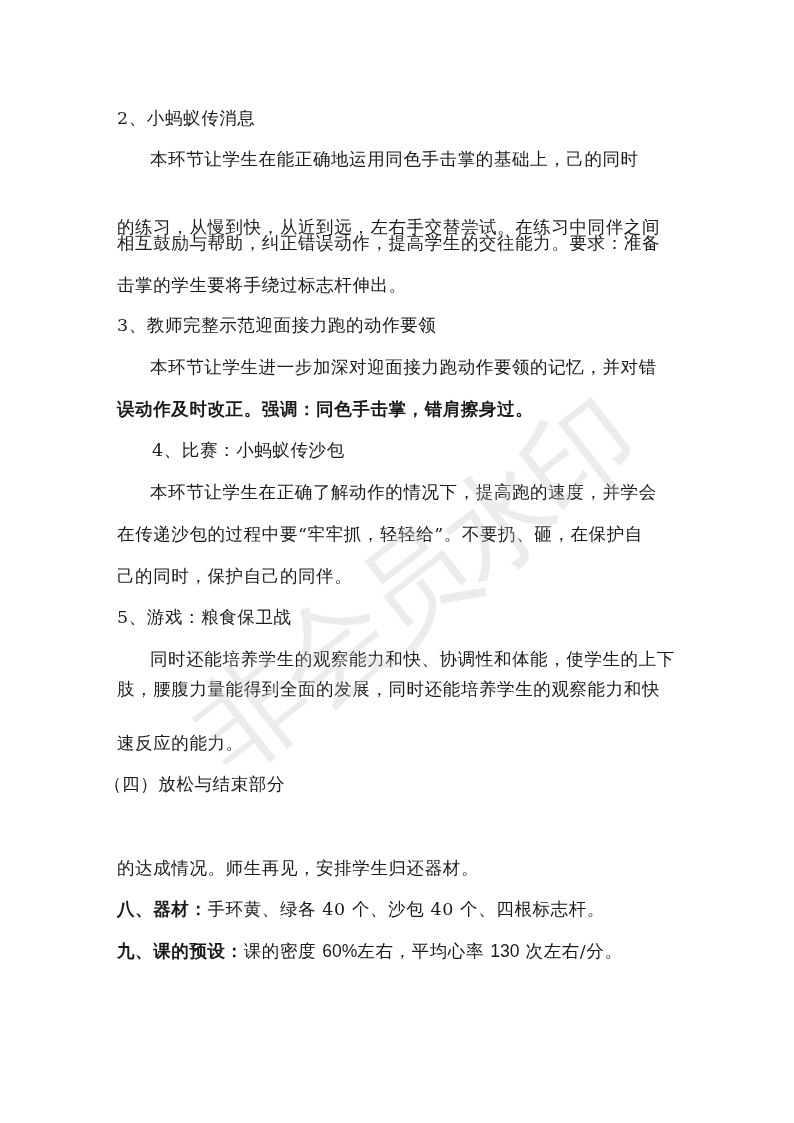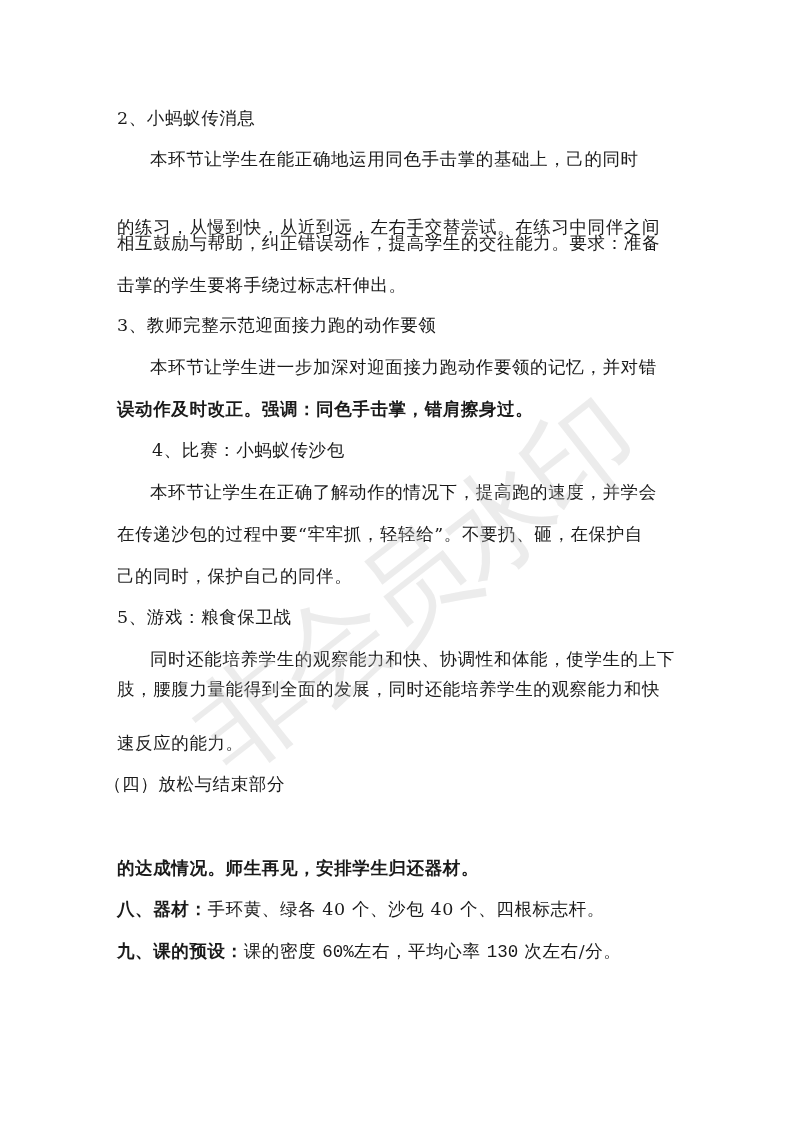--- a/index.html
+++ b/index.html
@@ -30,21 +30,21 @@
       white-space: nowrap;
       letter-spacing: 0.6px;
     }
     .indent { left: 150px; }
     .heading-left { left: 104px; }
     .bold-label {
       font-family: Liberation Sans, sans-serif;
       font-weight: bold;
     }
     .sans-num {
-      font-family: Liberation Mono, monospace;
+      font-family: Liberation Sans, sans-serif;
       letter-spacing: 0;
     }
     .watermark {
       position: absolute;
       left: 150px;
       top: 500px;
       width: 560px;
       font-family: "DejaVu Sans", "Liberation Sans", sans-serif;
       font-size: 110px;
       color: rgba(200,200,200,0.35);
@@ -75,21 +75,21 @@
   <div class="line indent" style="top:480px;">本环节让学生在正确了解动作的情况下，提高跑的速度，并学会</div>
   <div class="line" style="top:522px;">在传递沙包的过程中要“牢牢抓，轻轻给”。不要扔、砸，在保护自</div>
   <div class="line" style="top:564px;">己的同时，保护自己的同伴。</div>
 
   <div class="line" style="top:605px;">5、游戏：粮食保卫战</div>
   <div class="line indent" style="top:647px;">同时还能培养学生的观察能力和快、协调性和体能，使学生的上下</div>
   <div class="line" style="top:677px;">肢，腰腹力量能得到全面的发展，同时还能培养学生的观察能力和快</div>
   <div class="line" style="top:731px;">速反应的能力。</div>
 
   <div class="line heading-left" style="top:772px;">（四）放松与结束部分</div>
-  <div class="line" style="top:856px;font-weight:bold;">的达成情况。师生再见，安排学生归还器材。</div>
+  <div class="line" style="top:856px;">的达成情况。师生再见，安排学生归还器材。</div>
 
   <div class="line" style="top:897px;">
     <span class="bold-label">八、器材：</span><span>手环黄、绿各 40 个、沙包 40 个、四根标志杆。</span>
   </div>
 
   <div class="line" style="top:939px;">
     <span class="bold-label">九、课的预设：</span><span>课的密度 </span><span class="sans-num">60%</span><span>左右，平均心率 </span><span class="sans-num">130</span><span> 次左右/分。</span>
   </div>
 
   <div class="watermark">非会员水印</div>

